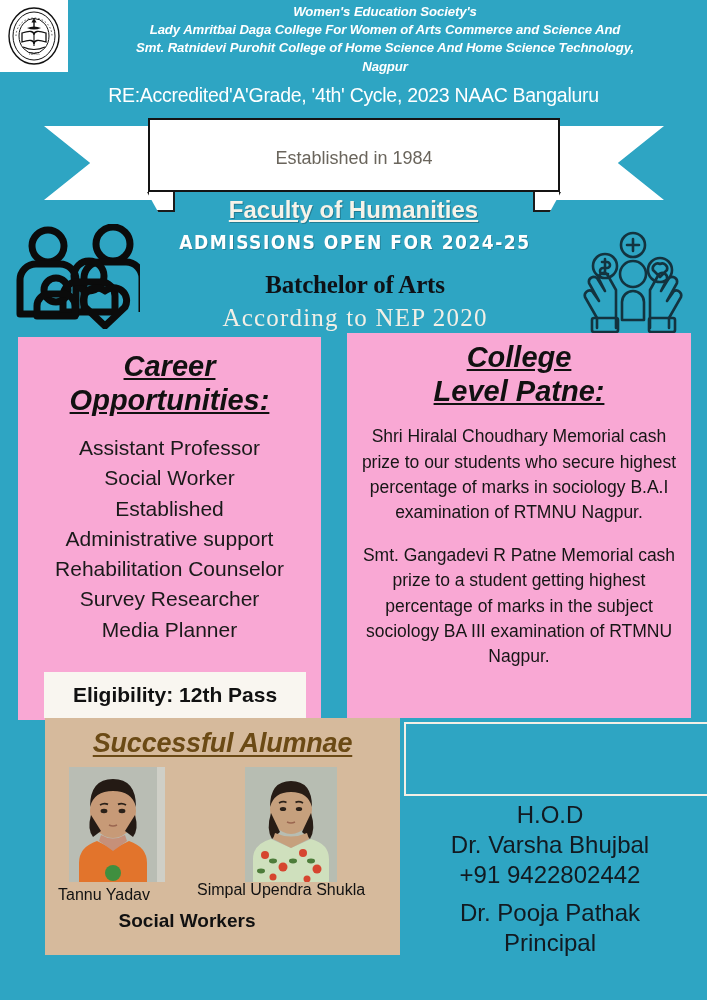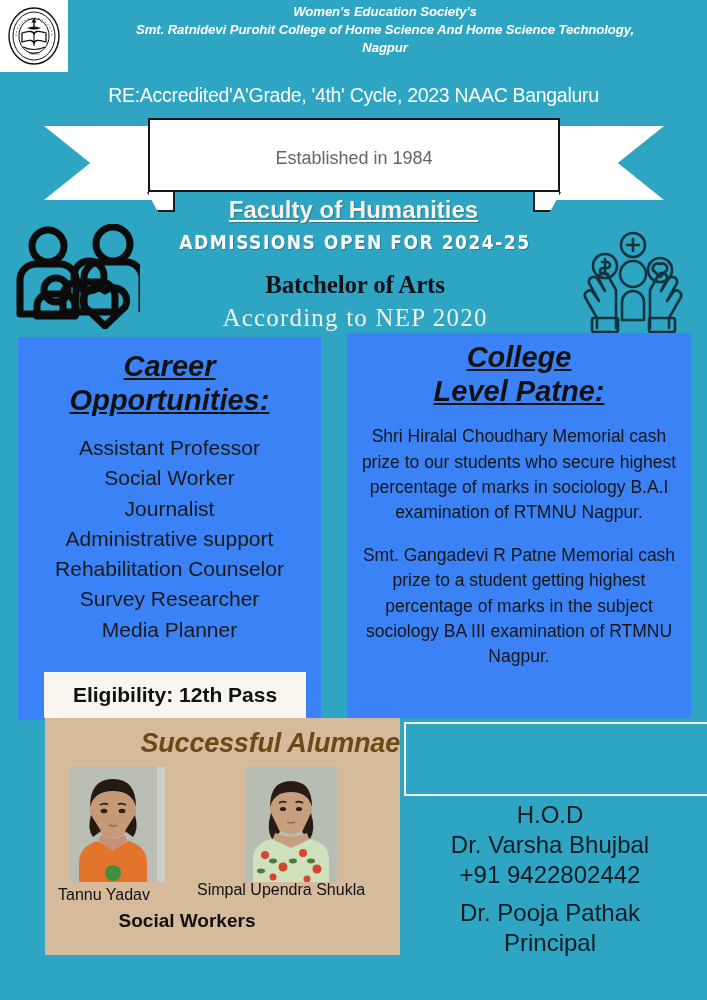--- a/index.html
+++ b/index.html
@@ -75,21 +75,21 @@
   .adm2{
     top:271px;font-size:25px;font-weight:bold;color:#0e1116;letter-spacing:-0.2px;
   }
   .adm3{
     top:304px;font-size:25px;color:#f2efe6;letter-spacing:1.2px;
   }
   .icon-family{position:absolute;left:12px;top:224px;}
   .icon-hands{position:absolute;left:572px;top:228px;}
 
   
-  .panel{position:absolute;background:#3b82f6;}
+  .panel{position:absolute;background:#f9a8d4;}
   .panel-career{left:18px;top:337px;width:303px;height:383px;}
   .panel-awards{left:347px;top:333px;width:344px;height:385px;}
 
   .panel-h{
     text-align:center;font-weight:bold;font-style:italic;color:#111;
     text-decoration:underline;text-underline-offset:2px;line-height:1.16;
   }
   .career-h{font-size:29px;padding-top:13px;}
   .awards-h{font-size:29px;padding-top:8px;}
 
@@ -110,22 +110,22 @@
   }
   .awards-body p{margin:0;}
   .awards-body p + p{margin-top:17px;}
 
   
   .panel-alumnae{
     position:absolute;left:45px;top:718px;width:355px;height:237px;
     background:#d6ba9c;
   }
   .alum-h{
-    text-align:right;font-size:27px;font-weight:bold;font-style:italic;
-    color:#6b4a15;text-underline-offset:3px;
+    text-align:center;font-size:27px;font-weight:bold;font-style:italic;
+    color:#6b4a15;text-decoration:underline;text-underline-offset:3px;
     padding-top:10px;letter-spacing:-0.2px;
   }
   .photos{position:relative;height:118px;margin-top:8px;}
   .photo{position:absolute;top:0;border:0;}
   .photo-1{left:24px;width:96px;height:115px;}
   .photo-2{left:200px;width:92px;height:115px;}
   .pname{
     position:absolute;font-size:16px;color:#121212;white-space:nowrap;
   }
   .pname-1{left:13px;top:168px;}
@@ -165,20 +165,21 @@
         <line x1="29" y1="30" x2="29" y2="41" stroke="#111" stroke-width="1.1"></line>
         <path d="M18 42 q11 5 22 0" fill="none" stroke="#111" stroke-width="1.1"></path>
         <text x="29" y="50" font-size="3.6" text-anchor="middle" fill="#111" font-family="Liberation Serif, serif">VIDYA</text>
         <path d="M11 31 a18 18 0 0 1 36 0" fill="none" stroke="#111" stroke-width="0.7" stroke-dasharray="1.6 2"></path>
       </svg>
     </span>
   </div>
 
   <div class="header-text">
     <div>Women's Education Society's</div>
+    <div>Lady Amritbai Daga College For Women of Arts Commerce and Science And</div>
     <div>Smt. Ratnidevi Purohit College of Home Science And Home Science Technology,</div>
     <div>Nagpur</div>
   </div>
 
   <div class="accred">RE:Accredited'A'Grade, '4th' Cycle, 2023 NAAC Bangaluru</div>
 
   <div class="ribbon">
     <div class="ribbon-wing wing-left"></div>
     <div class="ribbon-wing wing-right"></div>
     <div class="ribbon-fold fold-left"></div>
@@ -230,21 +231,21 @@
   </span>
 
   <div class="panel panel-career">
     <div class="panel-h career-h">
       <div>Career</div>
       <div>Opportunities:</div>
     </div>
     <div class="career-list">
       <div>Assistant Professor</div>
       <div>Social Worker</div>
-      <div>Journalist</div>
+      <div>Established</div>
       <div>Administrative support</div>
       <div>Rehabilitation Counselor</div>
       <div>Survey Researcher</div>
       <div>Media Planner</div>
     </div>
   </div>
 
   <div class="eligibility">Eligibility: 12th Pass</div>
 
   <div class="panel panel-awards">

